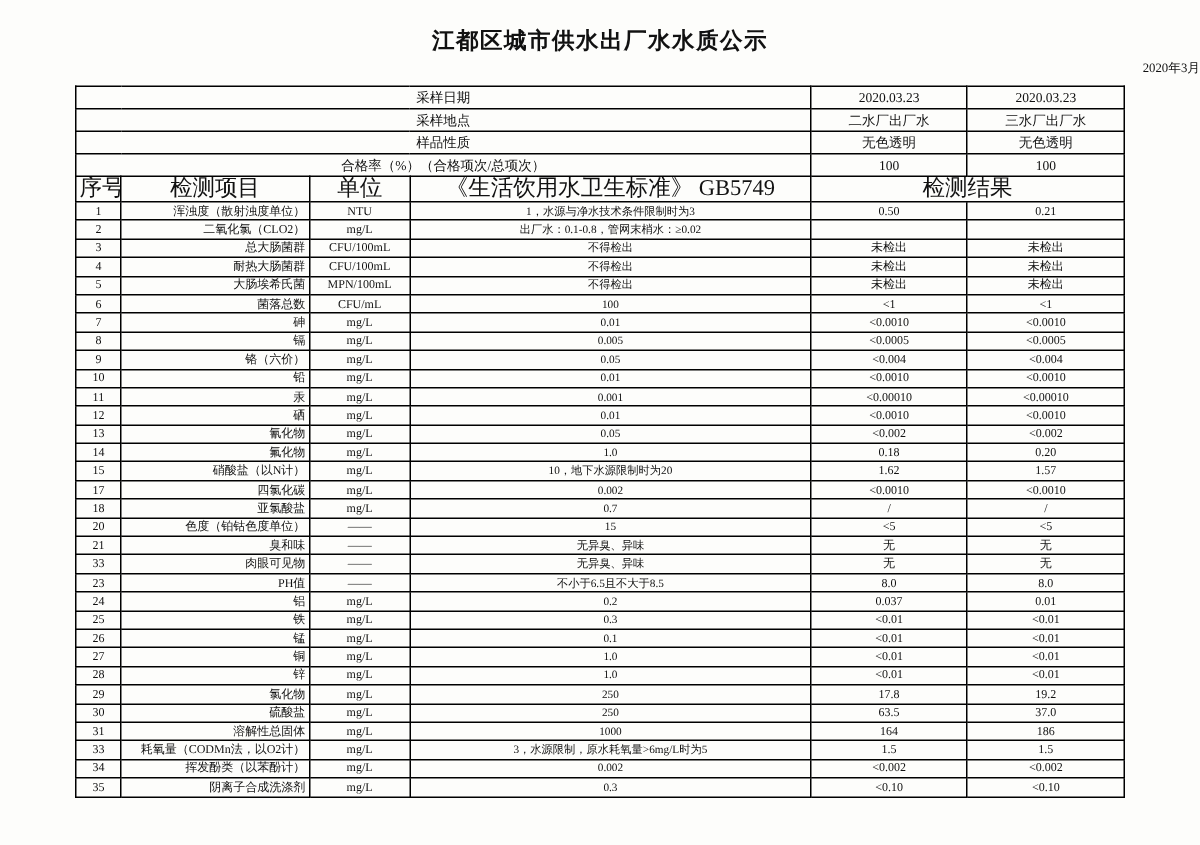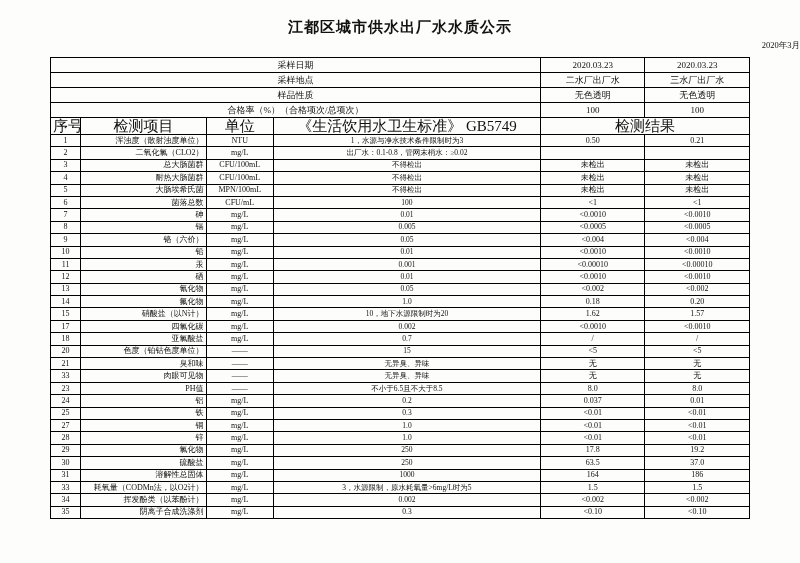--- a/index.html
+++ b/index.html
@@ -276,20 +276,28 @@
         </tr>
         <tr>
           <td class="">25</td>
           <td class="left">铁</td>
           <td class="">mg/L</td>
           <td class="small">0.3</td>
           <td class="">&lt;0.01</td>
           <td class="">&lt;0.01</td>
         </tr>
         <tr>
+          <td class="">26</td>
+          <td class="left">锰</td>
+          <td class="">mg/L</td>
+          <td class="small">0.1</td>
+          <td class="">&lt;0.01</td>
+          <td class="">&lt;0.01</td>
+        </tr>
+        <tr>
           <td class="">27</td>
           <td class="left">铜</td>
           <td class="">mg/L</td>
           <td class="small">1.0</td>
           <td class="">&lt;0.01</td>
           <td class="">&lt;0.01</td>
         </tr>
         <tr>
           <td class="">28</td>
           <td class="left">锌</td>

